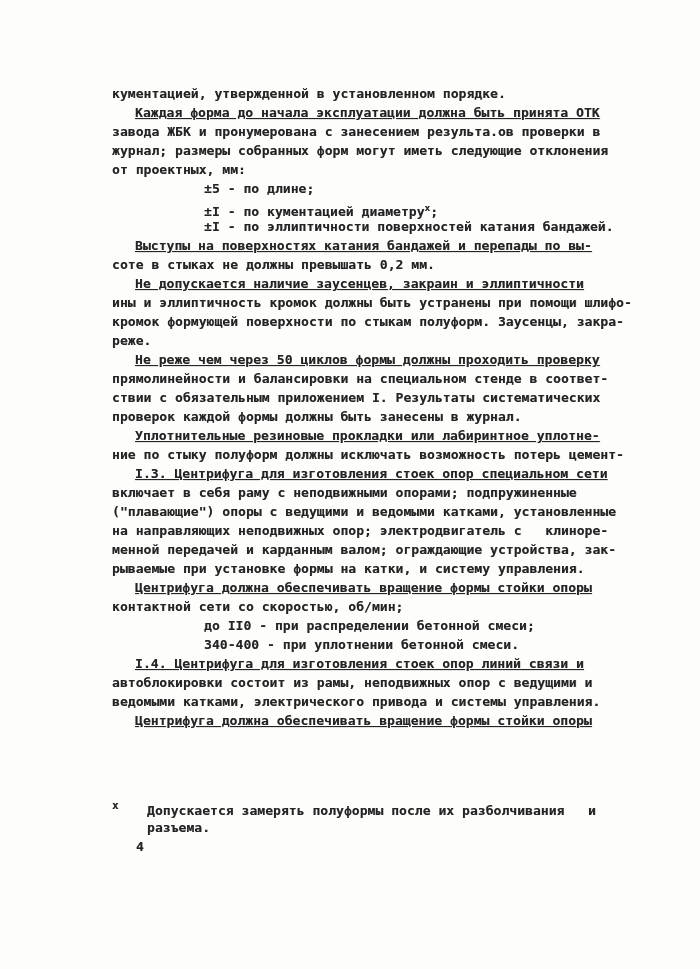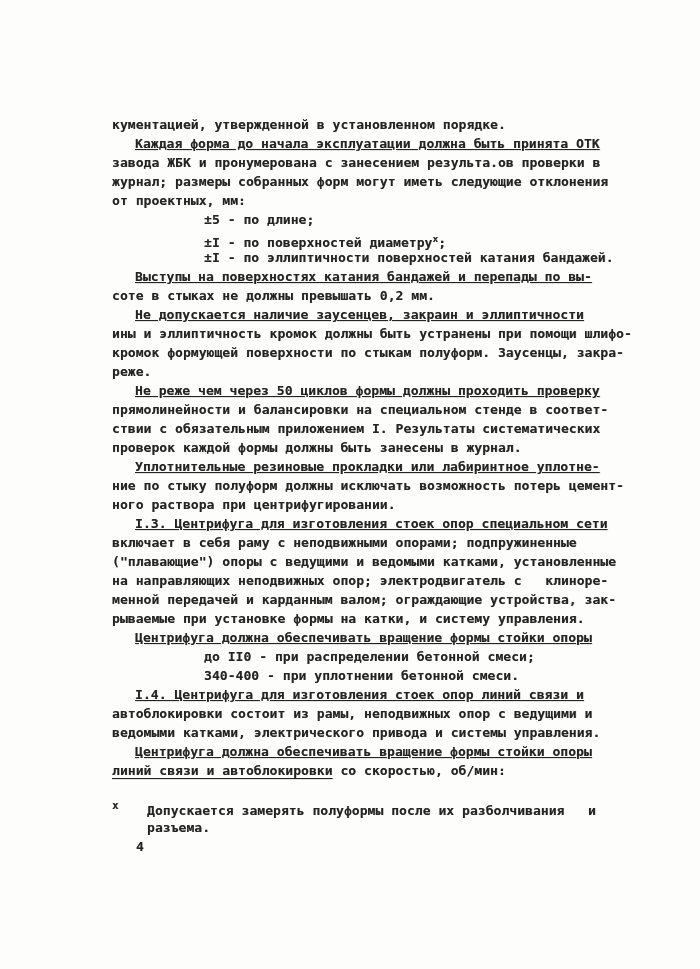--- a/index.html
+++ b/index.html
@@ -10,21 +10,21 @@
     overflow: hidden;
     font-family: "DejaVu Sans Mono", "Liberation Mono", monospace;
   }
   .page {
     position: absolute; inset: 0;
     background: var(--paper, #fdfdfb);
     color: var(--ink, #242424);
   }
   .doc-text {
     position: absolute;
-    left: 112px; top: 115px;
+    left: 112px; top: 84px;
     width: 560px;
     font-size: 13px;
     line-height: 19px;
     font-weight: bold;
     letter-spacing: 0.05px;
     text-shadow: 0.3px 0.3px 0.4px rgba(40,40,40,0.45);
   }
   .line { white-space: pre; height: 19px; }
   .line.ind1 { margin-left: 23px; text-decoration: underline; }
   .line.ind2 { margin-left: 92px; }
@@ -69,49 +69,48 @@
 <body style="--ink: #242424; --paper: #fdfdfb;">
 
 <div class="page">
   <div class="doc-text">
       <div class="line ind0"><span>кументацией, утвержденной в установленном порядке.</span></div>
       <div class="line ind1"><span>Каждая форма до начала эксплуатации должна быть принята ОТК</span></div>
       <div class="line ind0"><span>завода ЖБК и пронумерована с занесением результа.ов проверки в</span></div>
       <div class="line ind0"><span>журнал; размеры собранных форм могут иметь следующие отклонения</span></div>
       <div class="line ind0"><span>от проектных, мм:</span></div>
       <div class="line ind2"><span>±5 - по длине;</span></div>
-      <div class="line ind2"><span>±I - по поверхностей диаметру</span><span class="sup">x</span><span>;</span></div>
+      <div class="line ind2"><span>±I - по кументацией диаметру</span><span class="sup">x</span><span>;</span></div>
       <div class="line ind2"><span>±I - по эллиптичности поверхностей катания бандажей.</span></div>
       <div class="line ind1"><span>Выступы на поверхностях катания бандажей и перепады по вы-</span></div>
       <div class="line ind0"><span>соте в стыках не должны превышать 0,2 мм.</span></div>
       <div class="line ind1"><span>Не допускается наличие заусенцев, закраин и эллиптичности</span></div>
       <div class="line ind0"><span>ины и эллиптичность кромок должны быть устранены при помощи шлифо-</span></div>
       <div class="line ind0"><span>кромок формующей поверхности по стыкам полуформ. Заусенцы, закра-</span></div>
       <div class="line ind0"><span>реже.</span></div>
       <div class="line ind1"><span>Не реже чем через 50 циклов формы должны проходить проверку</span></div>
       <div class="line ind0"><span>прямолинейности и балансировки на специальном стенде в соответ-</span></div>
       <div class="line ind0"><span>ствии с обязательным приложением I. Результаты систематических</span></div>
       <div class="line ind0"><span>проверок каждой формы должны быть занесены в журнал.</span></div>
       <div class="line ind1"><span>Уплотнительные резиновые прокладки или лабиринтное уплотне-</span></div>
       <div class="line ind0"><span>ние по стыку полуформ должны исключать возможность потерь цемент-</span></div>
-      <div class="line ind0"><span>ного раствора при центрифугировании.</span></div>
       <div class="line ind1"><span>I.3. Центрифуга для изготовления стоек опор специальном сети</span></div>
       <div class="line ind0"><span>включает в себя раму с неподвижными опорами; подпружиненные</span></div>
       <div class="line ind0"><span>("плавающие") опоры с ведущими и ведомыми катками, установленные</span></div>
       <div class="line ind0"><span>на направляющих неподвижных опор; электродвигатель с   клиноре-</span></div>
       <div class="line ind0"><span>менной передачей и карданным валом; ограждающие устройства, зак-</span></div>
       <div class="line ind0"><span>рываемые при установке формы на катки, и систему управления.</span></div>
       <div class="line ind1"><span>Центрифуга должна обеспечивать вращение формы стойки опоры</span></div>
+      <div class="line ind0"><span>контактной сети со скоростью, об/мин;</span></div>
       <div class="line ind2"><span>до II0 - при распределении бетонной смеси;</span></div>
       <div class="line ind2"><span>340-400 - при уплотнении бетонной смеси.</span></div>
       <div class="line ind1"><span>I.4. Центрифуга для изготовления стоек опор линий связи и</span></div>
       <div class="line ind0"><span>автоблокировки состоит из рамы, неподвижных опор с ведущими и</span></div>
       <div class="line ind0"><span>ведомыми катками, электрического привода и системы управления.</span></div>
       <div class="line ind1"><span>Центрифуга должна обеспечивать вращение формы стойки опоры</span></div>
-      <div class="line ind0"><span class="u">линий связи и автоблокировки</span><span> со скоростью, об/мин:</span></div>
     </div>
   <div class="footnote">
     <span class="fn-marker">x</span>
     <div class="fn-lines">
         <div class="fn-line">Допускается замерять полуформы после их разболчивания   и</div>
         <div class="fn-line">разъема.</div>
       </div>
   </div>
   <div class="page-number">4</div>
 </div>

